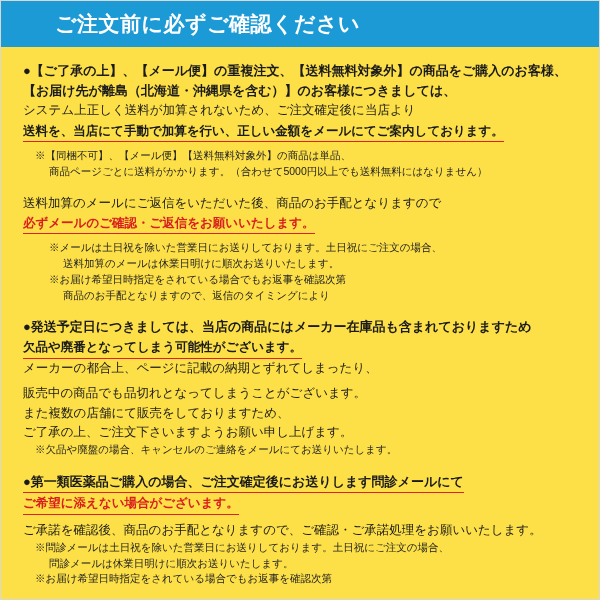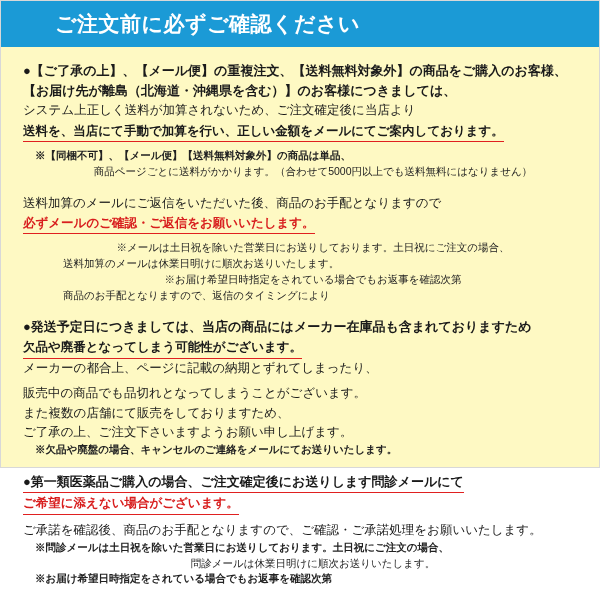--- a/index.html
+++ b/index.html
@@ -9,24 +9,24 @@
   body {
     width: 600px;
     height: 600px;
     background: #ffffff;
     font-family: "Liberation Sans", sans-serif;
     overflow: hidden;
   }
   .page {
     position: relative;
     width: 600px;
-    height: 468px;
+    height: 600px;
     box-sizing: border-box;
     border: 1px solid #d8d8d8;
-    background: #fef9c3;
+    background: #fde047;
   }
   .header {
     background: #1b9ad6;
     color: #ffffff;
     height: 46px;
     display: flex;
     align-items: center;
     padding-left: 54px;
     box-sizing: border-box;
   }
@@ -53,22 +53,22 @@
     font-weight: bold;
   }
   .line.bold {
     font-weight: bold;
   }
   .line.note {
     font-size: 10.5px;
     line-height: 1.5;
     color: #222222;
   }
-  .indent1 { padding-left: 12px; font-weight: bold; }
-  .indent2 { padding-left: 26px; text-align: center; }
+  .indent1 { padding-left: 12px; }
+  .indent2 { padding-left: 26px; }
   .indent3 { padding-left: 40px; }
   .u-red {
     border-bottom: 1.5px solid #e02020;
     padding-bottom: 0px;
   }
   .c-red { color: #d81e1e; }
   .gap-s { height: 6px; }
 </style>
 </head>
 <body>

